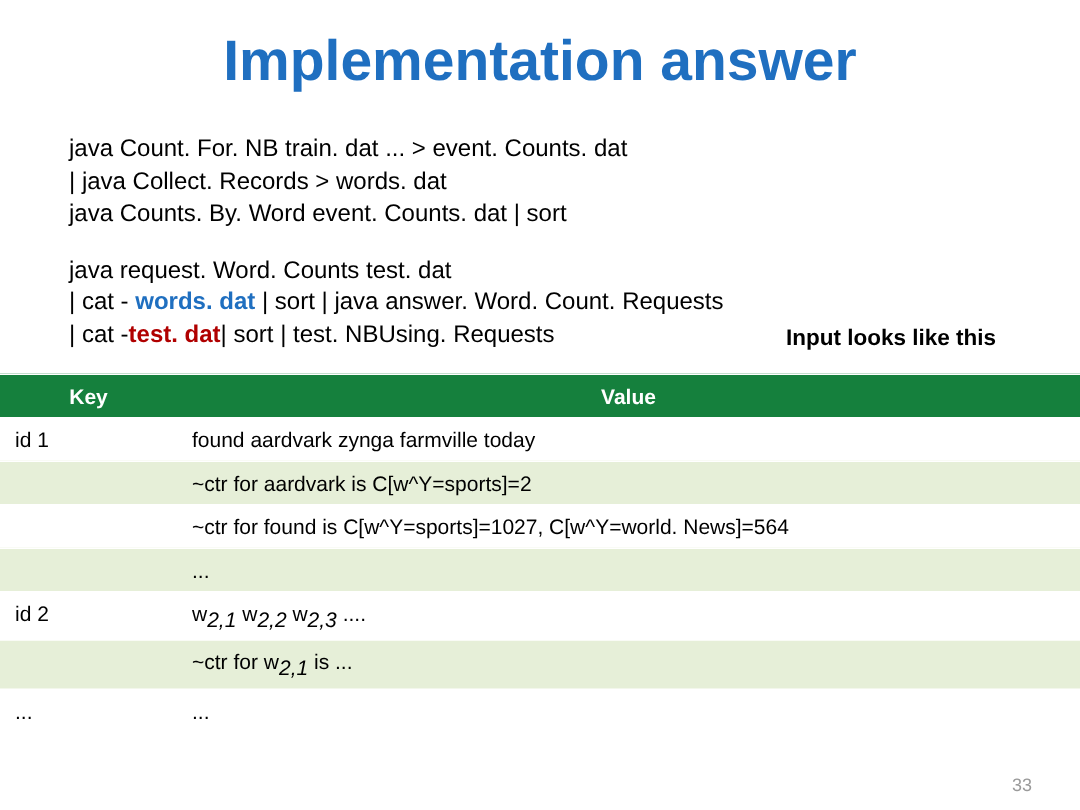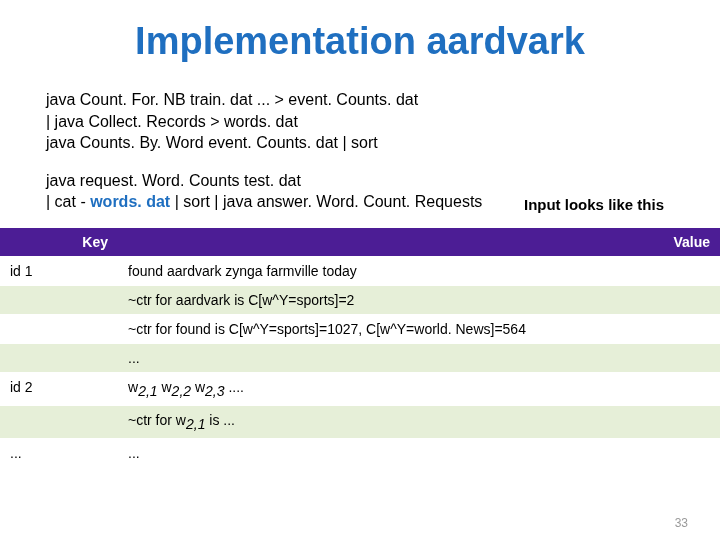--- a/index.html
+++ b/index.html
@@ -43,24 +43,24 @@
     font-weight: bold;
     color: #000;
   }
   table.data {
     width: 100%;
     border-collapse: collapse;
     font-size: 14px;
     margin-top: 14px;
   }
   table.data th {
-    background: #4c1d95;
+    background: #15803d;
     color: #fff;
     font-weight: bold;
-    text-align: right;
+    text-align: center;
     padding: 6px 10px;
     border: 1px solid #fff;
     border-left: none;
     border-right: none;
   }
   table.data th:first-child { width: 118px; }
   table.data td {
     padding: 6px 10px;
     border: 1px solid #fff;
     border-left: none;
@@ -75,32 +75,35 @@
     position: absolute;
     right: 32px;
     bottom: 10px;
     font-size: 12px;
     color: #9a9a9a;
   }
 </style>
 </head>
 <body>
 
-<div class="title">Implementation aardvark</div>
+<div class="title">Implementation answer</div>
 
 <div class="codeblock">
   <div>java Count. For. NB train. dat ... &gt; event. Counts. dat</div>
   <div>| java Collect. Records   &gt; words. dat</div>
   <div>java Counts. By. Word event. Counts. dat | sort</div>
 </div>
 
 <div class="codeblock2">
   <div>java request. Word. Counts  test. dat</div>
   <div>
     <span>| cat - </span><span class="hl-blue">words. dat</span><span> | sort | java answer. Word. Count. Requests</span>
+  </div>
+  <div>
+    <span>| cat -</span><span class="hl-red">test. dat</span><span>| sort | test. NBUsing. Requests</span>
   </div>
   <div class="note">Input looks like this</div>
 </div>
 
 <table class="data">
   <thead>
     <tr>
       <th>Key</th>
       <th>Value</th>
     </tr>

